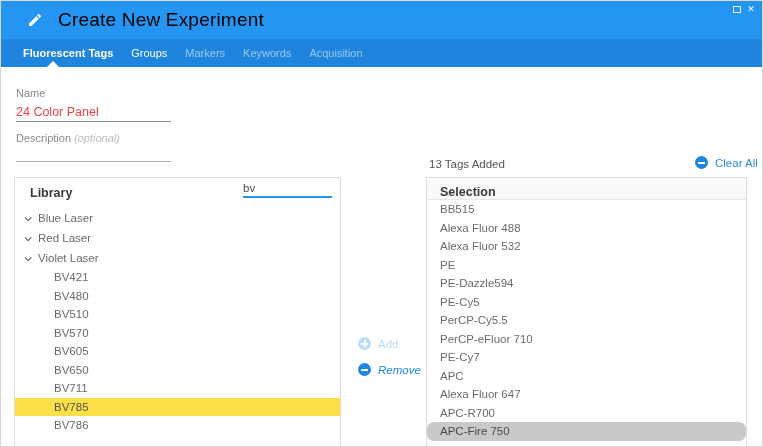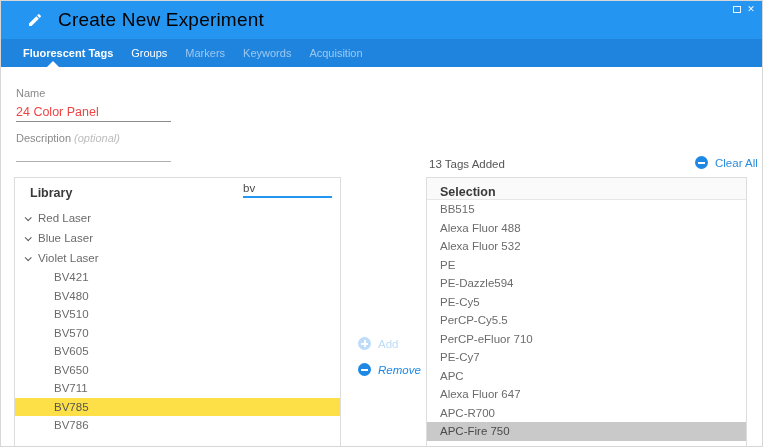--- a/index.html
+++ b/index.html
@@ -61,21 +61,21 @@
   .row{ display:flex; align-items:center; font-size:11.5px; color:#6b6b6b; cursor:pointer; }
   .row.parent{ height:20px; padding-left:10px; gap:8px; }
   .row.child{ height:18.5px; padding-left:39px; }
   .tree-top-gap{ height:8px; }
   .chevron-down{ width:5px; height:5px; border-right:1.4px solid #5a5a5a;
     border-bottom:1.4px solid #5a5a5a; transform:rotate(45deg) translateY(-1px); flex:0 0 auto; }
   .row.child.selected{ background:#fde047; color:#555; }
   
   .sel-row{ height:18.5px; display:flex; align-items:center; padding-left:13px;
     font-size:11.5px; color:#6b6b6b; cursor:pointer; }
-  .sel-row.selected{ background:#c9c9c9; color:#4a4a4a; }
+  .sel-row.selected{ background:#c9c9c9; color:#4a4a4a;border-radius:7px; }
   
   .transfer-btn{ position:absolute; display:flex; align-items:center; gap:7px; cursor:pointer; }
   .btn-add{ left:357px; top:336px; cursor:default; }
   .btn-remove{ left:357px; top:362px; }
   .circle-ico{ width:13px; height:13px; border-radius:50%; position:relative; }
   .add-circle{ background:#bcdcf8; }
   .add-circle::before{ content:""; position:absolute; left:3px; top:5.5px; width:7px; height:2px; background:#fff; }
   .add-circle::after{ content:""; position:absolute; left:5.5px; top:3px; width:2px; height:7px; background:#fff; }
   .remove-circle{ background:#1e88e5; }
   .remove-circle::after{ content:""; position:absolute; left:3px; top:5.5px; width:7px; height:2px; background:#fff; }
@@ -121,25 +121,25 @@
 
   <div class="panel library-panel">
     <div class="panel-header">
       <span class="panel-title">Library</span>
       <input class="search-input" value="bv" style="">
     </div>
     <div class="tree-top-gap"></div>
     <div class="tree" id="library-list">
         <div class="row parent">
           <span class="chevron-down"></span>
-          <span>Red Laser</span>
+          <span>Blue Laser</span>
         </div>
         <div class="row parent">
           <span class="chevron-down"></span>
-          <span>Blue Laser</span>
+          <span>Red Laser</span>
         </div>
         <div class="row parent">
           <span class="chevron-down"></span>
           <span>Violet Laser</span>
         </div>
         <div class="row child">BV421</div>
         <div class="row child">BV480</div>
         <div class="row child">BV510</div>
         <div class="row child">BV570</div>
         <div class="row child">BV605</div>

